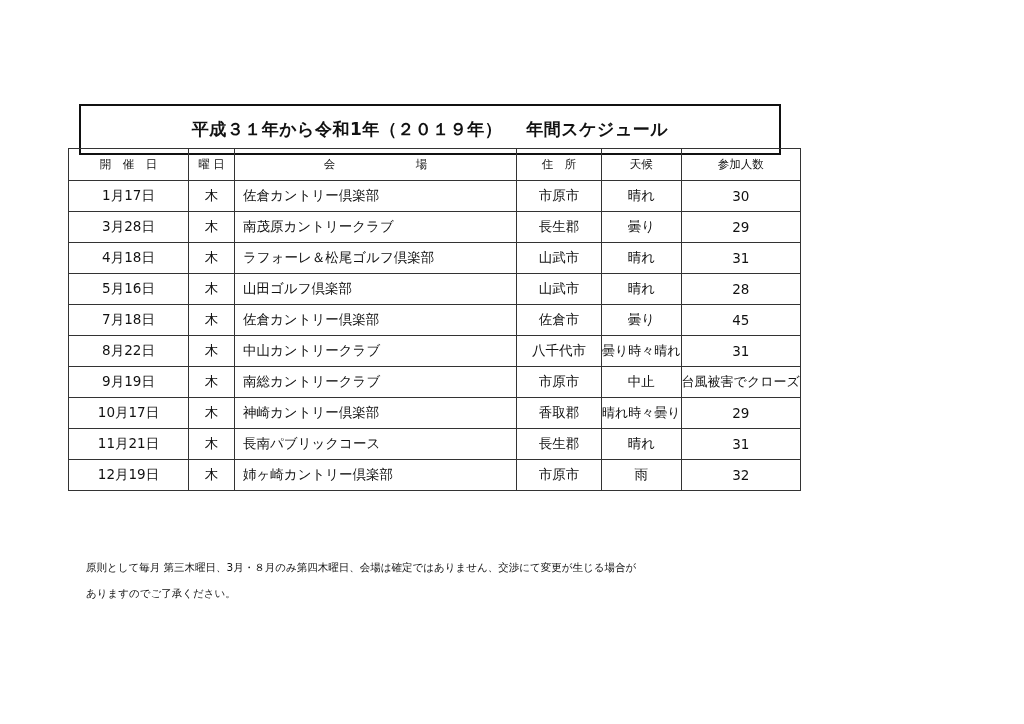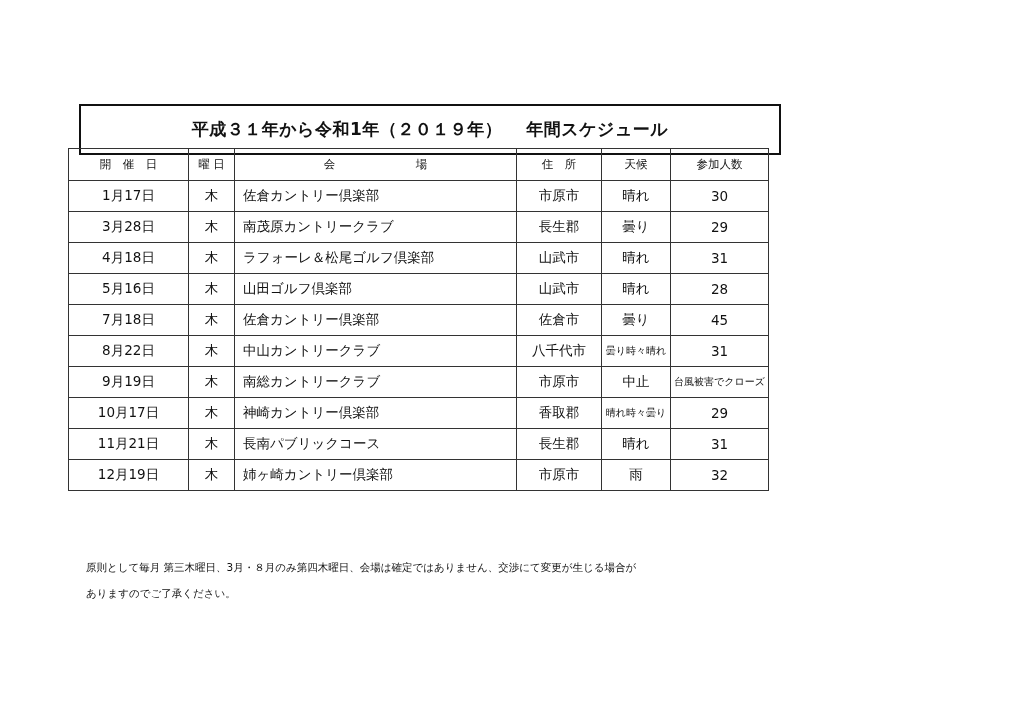--- a/index.html
+++ b/index.html
@@ -6,21 +6,21 @@
   body { width:1024px; height:724px; position:relative; overflow:hidden;
          font-family:"DejaVu Sans", "Liberation Sans", sans-serif; color:#111; }
   .title-box { position:absolute; left:79px; top:104px; width:698px; height:47px;
                border:2px solid #111; display:flex; align-items:center; justify-content:center; }
   .title-box span { font-size:17px; font-weight:bold; letter-spacing:0.5px; }
   table { position:absolute; left:68px; top:148px; border-collapse:collapse; table-layout:fixed; }
   td, th { border:1.3px solid #333; padding:0; height:30px; font-size:13.5px; font-weight:normal;
            text-align:center; white-space:nowrap; overflow:hidden; }
   th { height:31px; font-size:11.5px; }
   td.venue { text-align:left; padding-left:8px; }
-  td.small { font-size:10px; }
+  td.small { font-size:13px; }
   .note { position:absolute; left:86px; font-size:10.5px;text-align:center; }
 </style>
 </head>
 <body>
 
 <div class="title-box">
   <span>平成３１年から令和1年（２０１９年）　 年間スケジュール</span>
 </div>
 
 <table>

